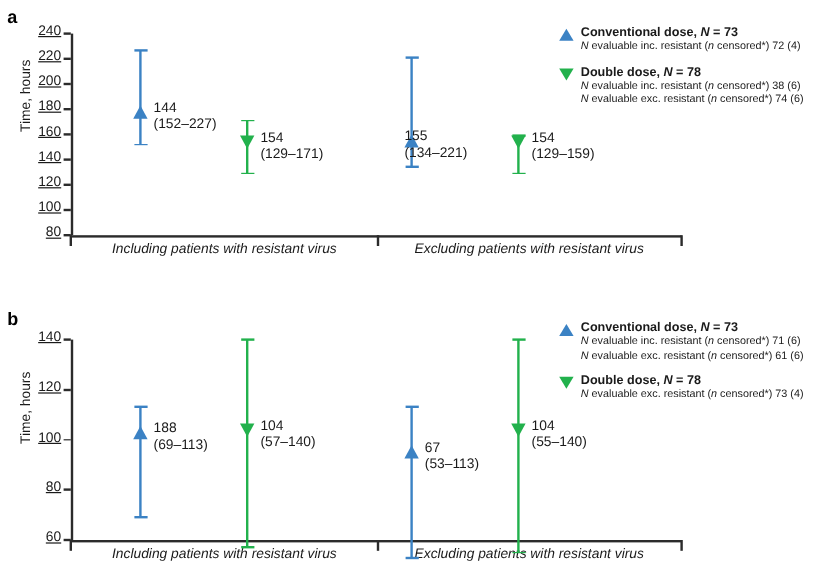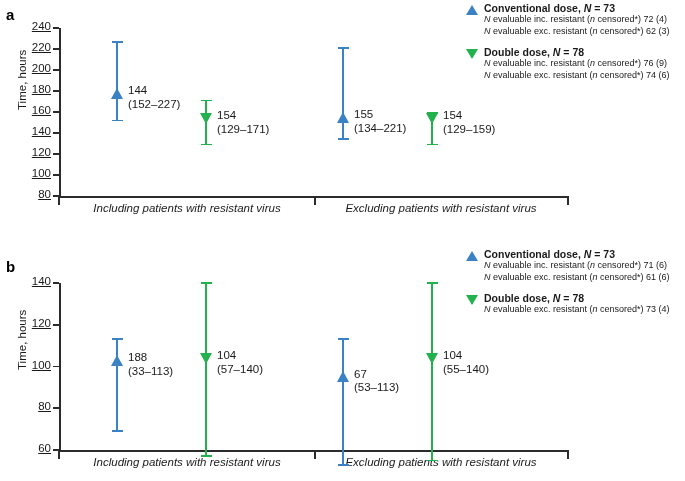--- a/index.html
+++ b/index.html
@@ -20,21 +20,21 @@
   .group-label{position:absolute;font-size:11.5px;white-space:nowrap;
        text-align:center;color:#1a1a1a;font-style:italic;}
   .whisker{position:absolute;width:1.8px;}
   .cap{position:absolute;height:1.8px;width:11px;}
   .tri-up{position:absolute;width:0;height:0;
        border-left:6.5px solid transparent;border-right:6.5px solid transparent;}
   .tri-down{position:absolute;width:0;height:0;
        border-left:6.5px solid transparent;border-right:6.5px solid transparent;}
   .value-label{position:absolute;font-size:11.5px;line-height:13.5px;
        white-space:nowrap;color:#1a1a1a;}
-  .legend{position:absolute;}
+  .legend{position:absolute;margin-top:19px;}
   .legend-row{position:relative;}
   .legend-marker{position:absolute;left:0;top:3px;width:0;height:0;
        border-left:6px solid transparent;border-right:6px solid transparent;}
   .legend-head{font-size:10.5px;font-weight:bold;color:#1a1a1a;
        white-space:nowrap;padding-left:18px;}
   .legend-sub{font-size:9px;color:#1a1a1a;white-space:nowrap;padding-left:18px;
        line-height:11.5px;}
   .it{font-style:italic;}
 </style>
 </head>
@@ -86,46 +86,45 @@
       <div class="value-label" style="left: 217px; top: 109.3px;">
         <div>154</div>
         <div>(129–171)</div>
       </div>
     </div>
     <div style="position: absolute; left: 0px; top: 0px;">
       <div class="whisker" style="left: 342.1px; top: 47.95px; height: 91.35px; background: rgb(59, 130, 196);"></div>
       <div class="cap" style="left: 337.5px; top: 47.05px; background: rgb(59, 130, 196);"></div>
       <div class="cap" style="left: 337.5px; top: 138.4px; background: rgb(59, 130, 196);"></div>
       <div class="tri-up" style="left: 336.5px; top: 111.75px; border-bottom: 11px solid rgb(59, 130, 196);"></div>
-      <div class="value-label" style="left: 354px; top: 108.25px;">
+      <div class="value-label" style="left: 337px; top: 108.25px;">
         <div>155</div>
         <div>(134–221)</div>
       </div>
     </div>
     <div style="position: absolute; left: 0px; top: 0px;">
       <div class="whisker" style="left: 431.1px; top: 113.05px; height: 31.5px; background: rgb(34, 177, 76);"></div>
       <div class="cap" style="left: 426.5px; top: 112.15px; background: rgb(34, 177, 76);"></div>
       <div class="cap" style="left: 426.5px; top: 143.65px; background: rgb(34, 177, 76);"></div>
       <div class="tri-down" style="left: 425.5px; top: 112.8px; border-top: 11px solid rgb(34, 177, 76);"></div>
       <div class="value-label" style="left: 443px; top: 109.3px;">
         <div>154</div>
         <div>(129–159)</div>
       </div>
     </div>
     <div class="legend" style="left: 466px; top: 2px;">
       <div class="legend-row" style="margin-bottom: 9px;">
         <div class="legend-marker" style="border-bottom: 10px solid rgb(59, 130, 196);"></div>
         <div class="legend-head"><span>Conventional dose,</span><span class="it"> N</span><span> = 73</span></div>
         <div class="legend-sub"><span class="it">N</span><span> evaluable inc. resistant (</span><span class="it">n</span><span> censored*) 72 (4)</span></div>
-        <div class="legend-sub"><span class="it">N</span><span> evaluable exc. resistant (</span><span class="it">n</span><span> censored*) 62 (3)</span></div>
       </div>
       <div class="legend-row" style="margin-bottom: 9px;">
         <div class="legend-marker" style="border-top: 10px solid rgb(34, 177, 76);"></div>
         <div class="legend-head"><span>Double dose,</span><span class="it"> N</span><span> = 78</span></div>
-        <div class="legend-sub"><span class="it">N</span><span> evaluable inc. resistant (</span><span class="it">n</span><span> censored*) 76 (9)</span></div>
+        <div class="legend-sub"><span class="it">N</span><span> evaluable inc. resistant (</span><span class="it">n</span><span> censored*) 38 (6)</span></div>
         <div class="legend-sub"><span class="it">N</span><span> evaluable exc. resistant (</span><span class="it">n</span><span> censored*) 74 (6)</span></div>
       </div>
     </div>
   </div>
 <div class="panel" id="panel-b">
     <div class="panel-label" style="left: 6px; top: 18px;">b</div>
     <div class="axis-title" style="left: 16px; top: 130px;">Time, hours</div>
     <div class="yaxis-line" style="left: 59px; top: 43px; height: 167px;"></div>
     <div class="xaxis-line" style="left: 59px; top: 210px; width: 509px;"></div>
     <div class="xtick" style="left: 58.2px; top: 210px; height: 9px;"></div>
@@ -143,21 +142,21 @@
     <div class="tick-label" style="left: 17px; top: 202px; width: 34px;">60</div>
     <div class="group-label" style="left: 27px; top: 216px; width: 320px;">Including patients with resistant virus</div>
     <div class="group-label" style="left: 281px; top: 216px; width: 320px;">Excluding patients with resistant virus</div>
     <div style="position: absolute; left: 0px; top: 0px;">
       <div class="whisker" style="left: 116.1px; top: 99.3625px; height: 91.85px; background: rgb(59, 130, 196);"></div>
       <div class="cap" style="left: 111.5px; top: 98.4625px; background: rgb(59, 130, 196);"></div>
       <div class="cap" style="left: 111.5px; top: 190.312px; background: rgb(59, 130, 196);"></div>
       <div class="tri-up" style="left: 110.5px; top: 114.737px; border-bottom: 11px solid rgb(59, 130, 196);"></div>
       <div class="value-label" style="left: 128px; top: 111.237px;">
         <div>188</div>
-        <div>(33–113)</div>
+        <div>(69–113)</div>
       </div>
     </div>
     <div style="position: absolute; left: 0px; top: 0px;">
       <div class="whisker" style="left: 205.1px; top: 43px; height: 173.262px; background: rgb(34, 177, 76);"></div>
       <div class="cap" style="left: 200.5px; top: 42.1px; background: rgb(34, 177, 76);"></div>
       <div class="cap" style="left: 200.5px; top: 215.363px; background: rgb(34, 177, 76);"></div>
       <div class="tri-down" style="left: 199.5px; top: 112.65px; border-top: 11px solid rgb(34, 177, 76);"></div>
       <div class="value-label" style="left: 217px; top: 109.15px;">
         <div>104</div>
         <div>(57–140)</div>

